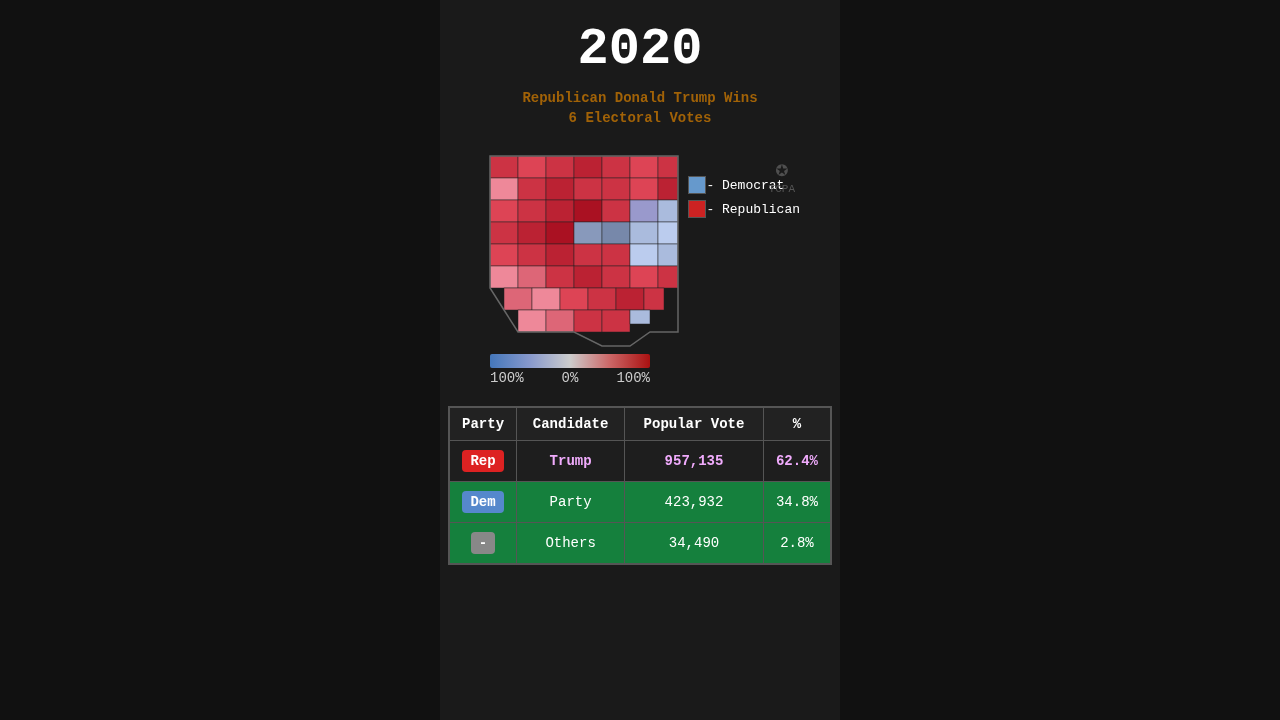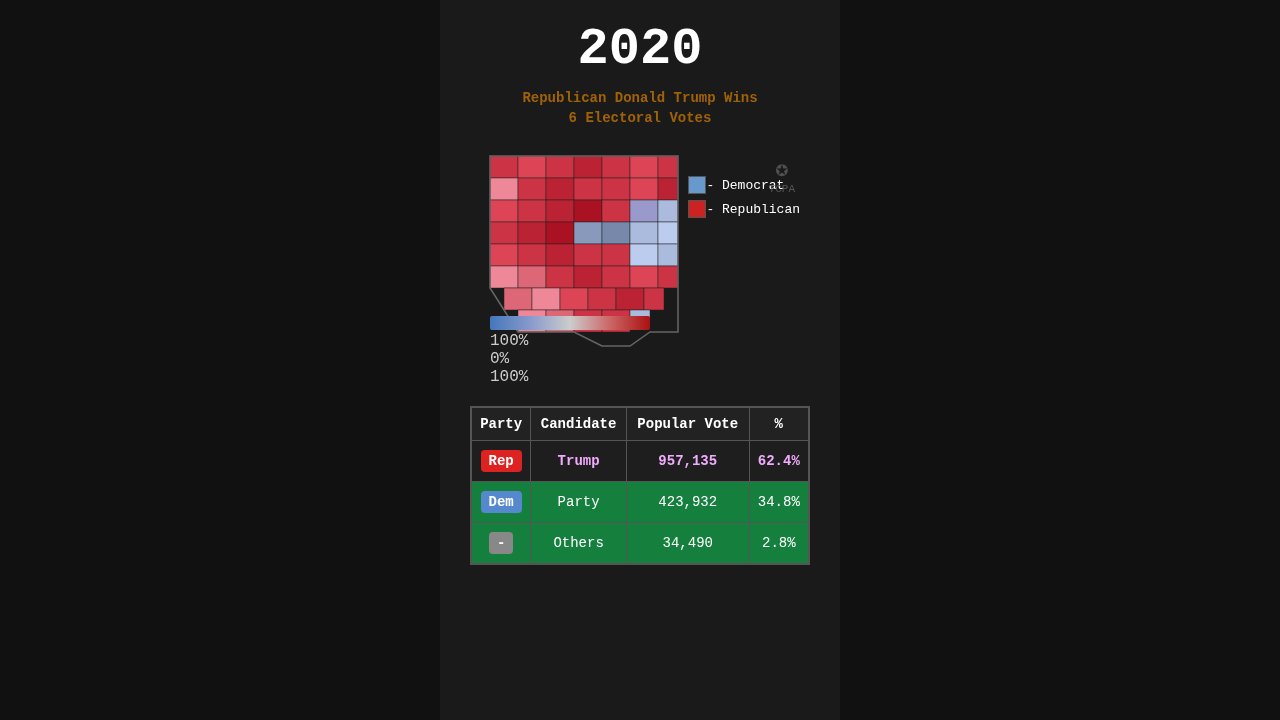--- a/index.html
+++ b/index.html
@@ -86,43 +86,42 @@
       width: 160px;
       height: 14px;
       background: linear-gradient(to right, #4477bb, #8899cc, #cccccc, #cc6666, #aa1111);
       border-radius: 2px;
     }
     .gradient-labels {
       display: flex;
       justify-content: space-between;
       width: 160px;
       color: #ccc;
-      font-size: 16px;
+      font-size: 14px;
       margin-top: 2px;
-      flex-direction: column;
     }
     .watermark {
       position: absolute;
       top: 10px;
       right: 5px;
       color: #555;
       font-size: 11px;
       text-align: center;
       display: flex;
       flex-direction: column;
       align-items: center;
     }
     .watermark-star {
       font-size: 22px;
       color: #666;
       opacity: 0.7;
     }
     .table-container {
       border: 1px solid #555;
-      width: 340px;
+      width: 384px;
       margin-top: 10px;
     }
     table {
       width: 100%;
       border-collapse: collapse;
     }
     th {
       background: #222;
       color: #fff;
       font-size: 14px;

